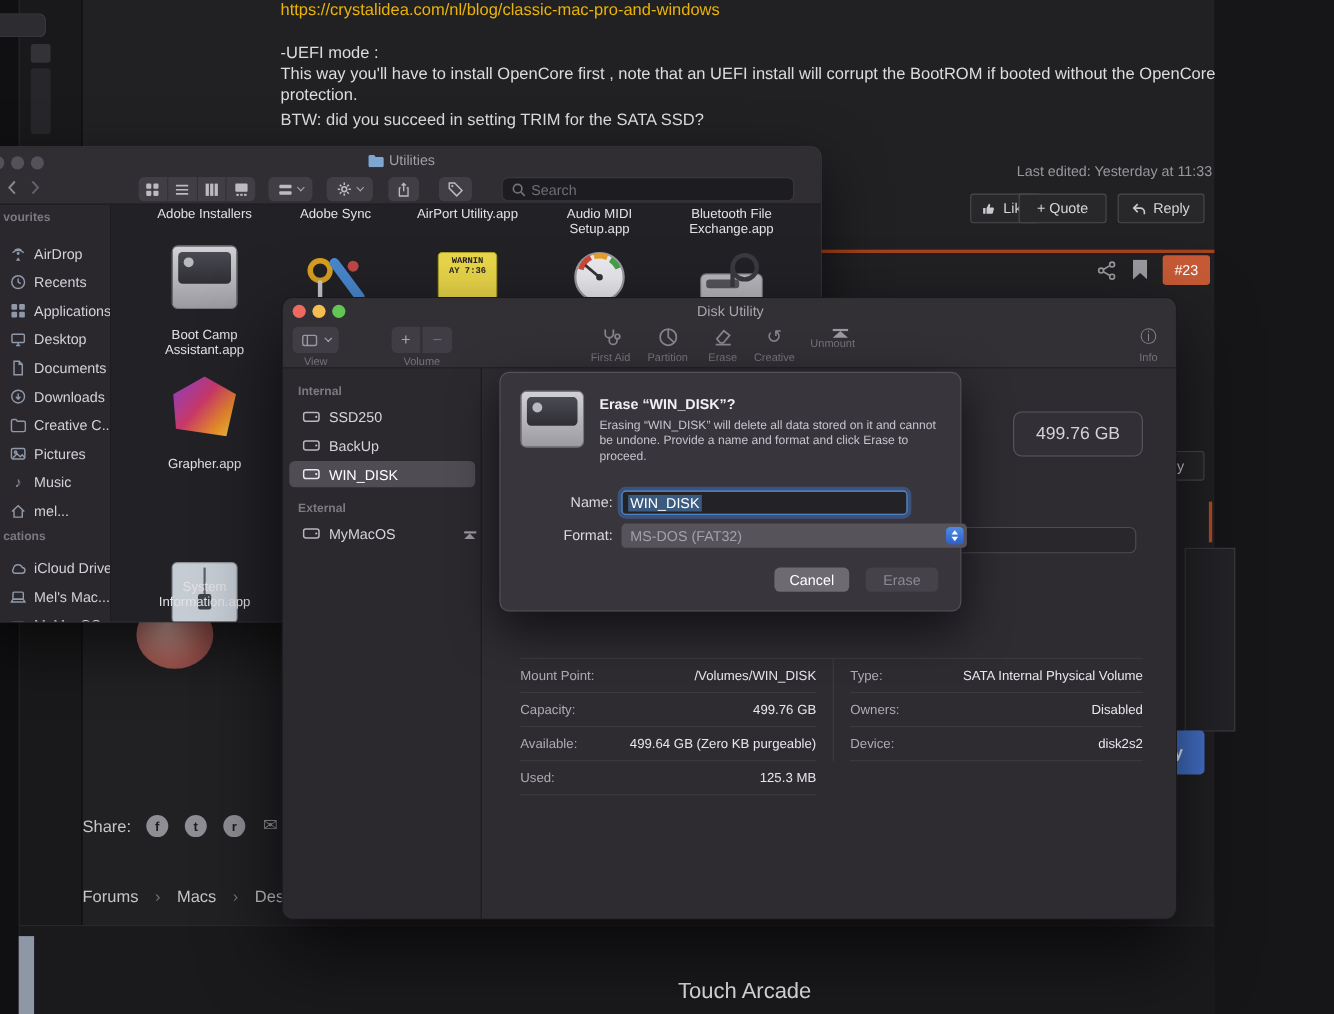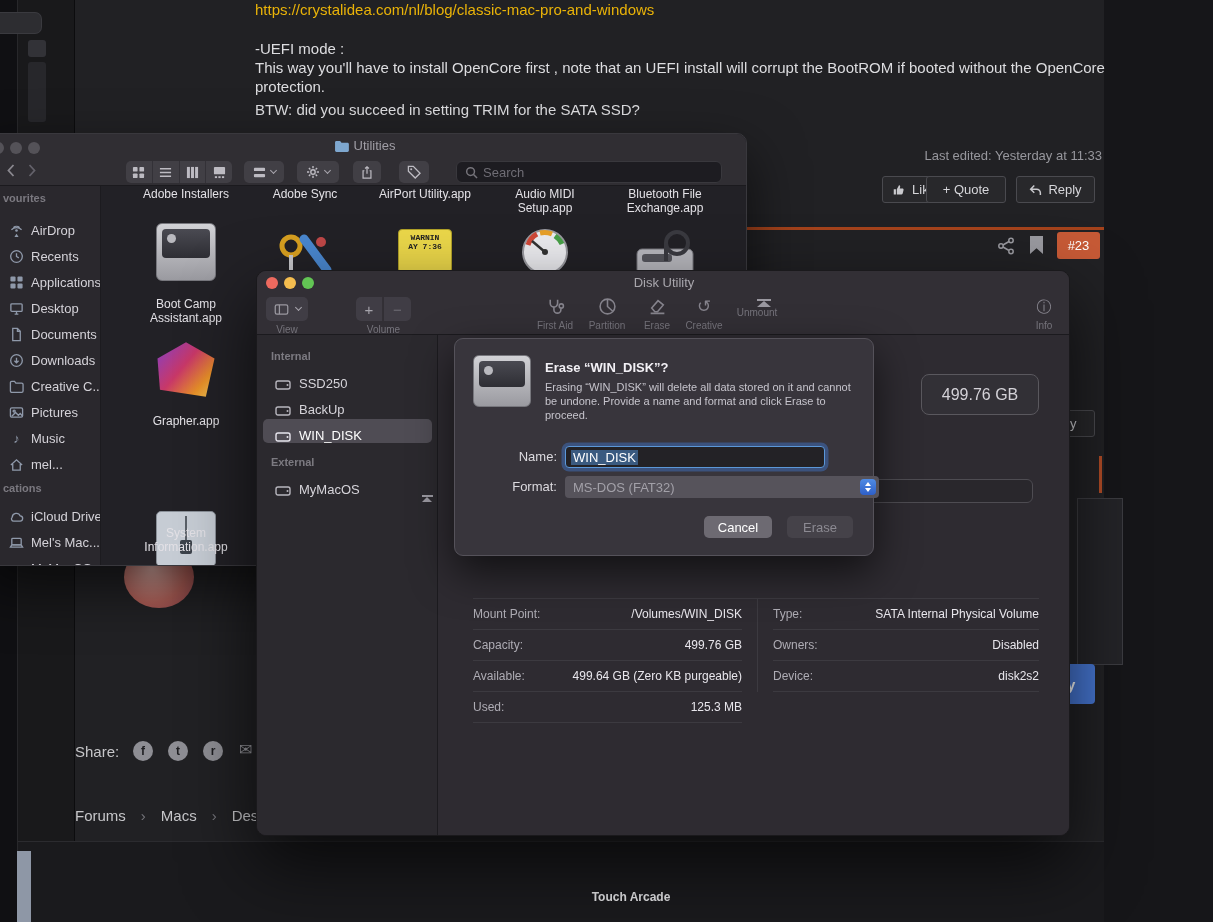--- a/index.html
+++ b/index.html
@@ -84,21 +84,21 @@
   .du{left:256px;top:270px;width:814px;height:566px;z-index:20;background:#2e2b31;
         box-shadow:0 28px 70px rgba(0,0,0,.68);border:1px solid #1a191c}
   .du-chrome{position:absolute;left:0;top:0;width:814px;height:64px;background:#322f35;border-bottom:1px solid #1b1a1e}
   .du-title{position:absolute;left:0;top:4px;width:814px;text-align:center;font-size:13px;color:#a8a6ac}
   .du-toolbtn{position:absolute;top:26px;height:24px;background:#403d45;border-radius:5px;display:flex;align-items:center;justify-content:center}
   .du-tlabel{position:absolute;top:53px;font-size:10px;color:#75737b;text-align:center}
   .du-tool{position:absolute;top:26px;width:56px;display:flex;flex-direction:column;align-items:center;gap:4px;color:#85838c}
   .du-tool .lbl{font-size:10px;color:#75737b}
   .du-side{position:absolute;left:0;top:64px;width:181px;height:502px;background:#2b292e;border-right:1px solid #1c1b1f}
   .du-head{position:absolute;left:14px;font-size:11px;font-weight:bold;color:#7c7a81}
-  .du-item{position:absolute;left:6px;width:169px;height:24px;display:flex;align-items:flex-end;gap:8px;padding-left:12px;
+  .du-item{position:absolute;left:6px;width:169px;height:24px;display:flex;align-items:center;gap:8px;padding-left:12px;
         border-radius:5px;font-size:13px;color:#d6d4da}
   .du-item.sel{background:#4f4c54;color:#fff}
   .du-main{position:absolute;left:181px;top:64px;width:633px;height:502px;background:#2e2b31}
   .cap-box{position:absolute;left:483px;top:39px;width:118px;height:41px;border:1px solid #5a585e;border-radius:8px;
         background:#323036;color:#d4d2d8;font-size:16px;display:flex;align-items:center;justify-content:center}
   .hid-field{position:absolute;left:263px;top:144px;width:332px;height:24px;border:1px solid #4e4c52;border-radius:6px;background:#29272c}
   .dcol{position:absolute;top:263px;border-top:1px solid #3c3a40}
   .drow{display:flex;justify-content:space-between;align-items:center;height:31px;border-bottom:1px solid #3c3a40;font-size:12px}
   .drow .l{color:#aeacb4}
   .drow .v{color:#e8e6ec;text-align:right}
@@ -194,21 +194,21 @@
 
   <div class="crumb">
     <span>Forums</span>
     <span class="sep">›</span>
     <span>Macs</span>
     <span class="sep">›</span>
     <span>Desktops</span>
   </div>
 
   <div class="footer">
-    <div class="abs" style="left:513px;top:48px;width:200px;text-align:center;font-size:12px;font-weight:bold;color:#e2e2e4">Touch Arcade</div>
+    <div class="abs" style="left:559px;top:48px;width:200px;text-align:center;font-size:20px;font-weight:normal;color:#e2e2e4">Touch Arcade</div>
   </div>
   <div class="frag-box"></div>
 
   <div class="win finder">
     <div class="f-sidebar">
       <div class="fside-head" style="top:6px">vourites</div>
 
       <div class="fside-row" style="top:32px">
         <span>
             <svg width="15" height="15" viewBox="0 0 16 16" fill="none" stroke="#8f99aa" stroke-width="1.4">

